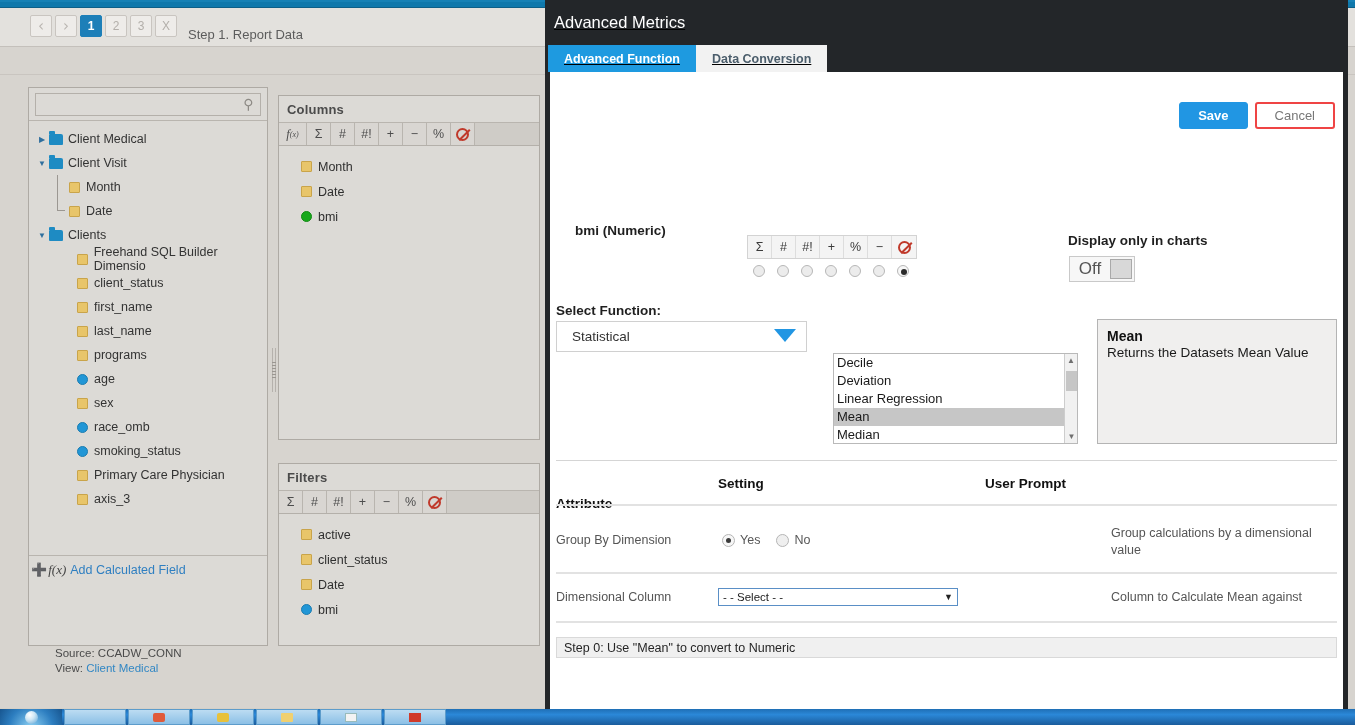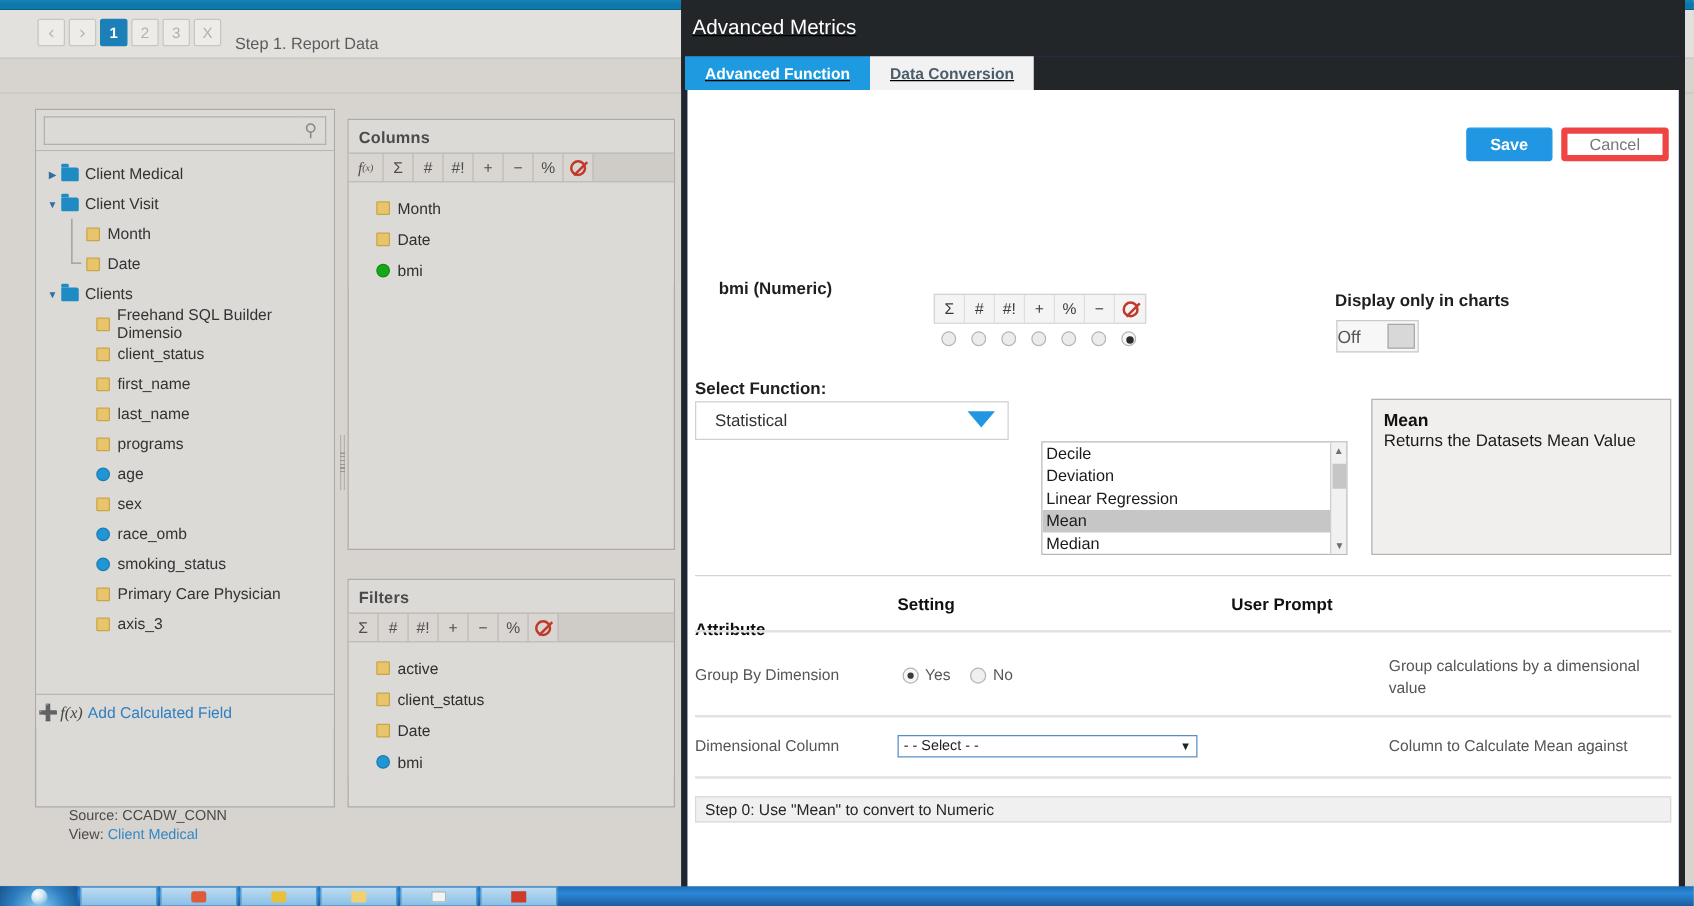--- a/index.html
+++ b/index.html
@@ -229,21 +229,21 @@
   }
   .dlg-tab.active { background: #1e9ae0; color: #ffffff; }
   .dlg-content { position: relative; height: 639px; background: #fff; }
 
   .btn-row { position: absolute; right: 8px; top: 30px; display: flex; gap: 7px; }
   .btn {
     height: 27px; padding: 0 18px; border-radius: 3px;
     font-size: 13px; display:flex; align-items:center; justify-content:center;
   }
   .btn-save { background: #2196e3; color: #fff; font-weight: bold; border: 1px solid #2196e3; }
-  .btn-cancel { background: #fff; color: #777; border: 5px solid #ef4444; text-align: center; }
+  .btn-cancel { background: #fff; color: #777; border: 2px solid #ef4444; text-align: center; }
 
   .field-label {
     position: absolute; font-size: 13.5px; font-weight: bold; color: #1f1f1f;
   }
   #bmi-label { left: 9px; top: 151px; padding-left: 16px; }
   #display-label { left: 518px; top: 161px; }
   #selfn-label { left: 6px; top: 231px; }
 
   
   #metric-toolbar {
@@ -271,21 +271,21 @@
     content:''; position:absolute; left:3px; top:3px; width:6px;height:6px;
     border-radius:50%; background:#2b2b2b;
   }
 
   
   #display-toggle {
     position: absolute; left: 519px; top: 184px;
     width: 66px; height: 26px; border: 1px solid #c9c9c9; background:#f7f7f7;
     display: flex; align-items: center;
   }
-  .tg-text { flex:1; font-size:14px; color:#555; }
+  .tg-text { flex:1; text-align:center; font-size:17px; color:#555; }
   .tg-knob {
     width: 22px; height: 20px; margin-right:2px;
     border: 1px solid #a9a9a9; background:#d8d8d8;
   }
 
   
   #fn-category {
     position: absolute; left: 6px; top: 249px;
     width: 251px; height: 31px; border: 1px solid #d0d0d0; background:#fff;
     display: flex; align-items: center; padding-left: 15px;

